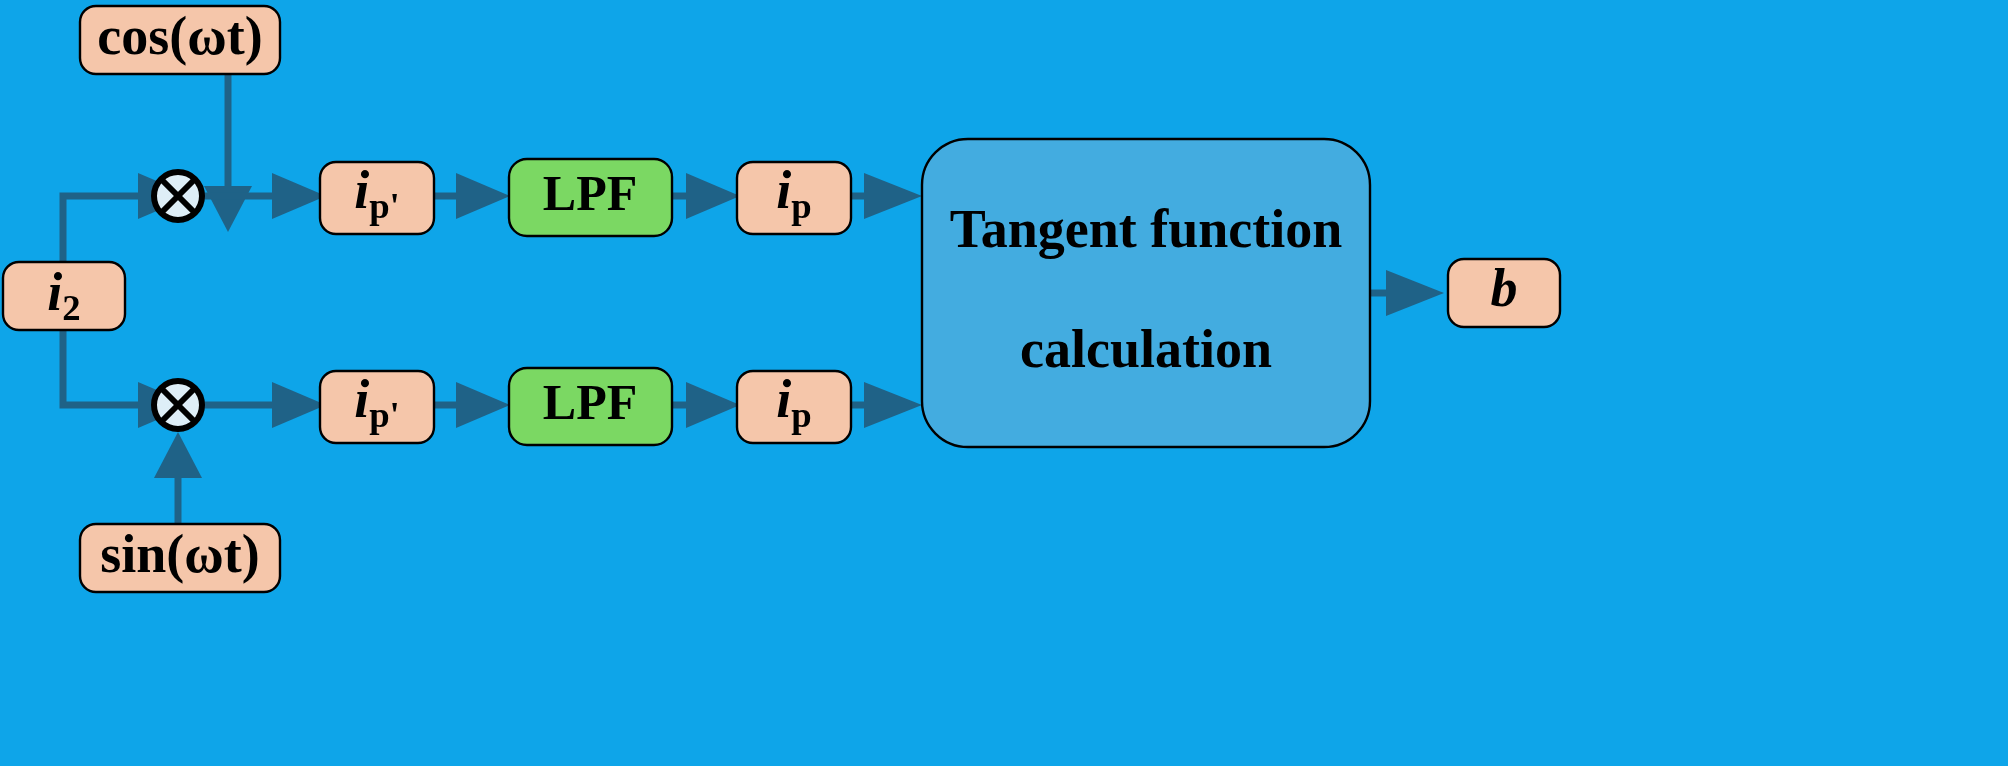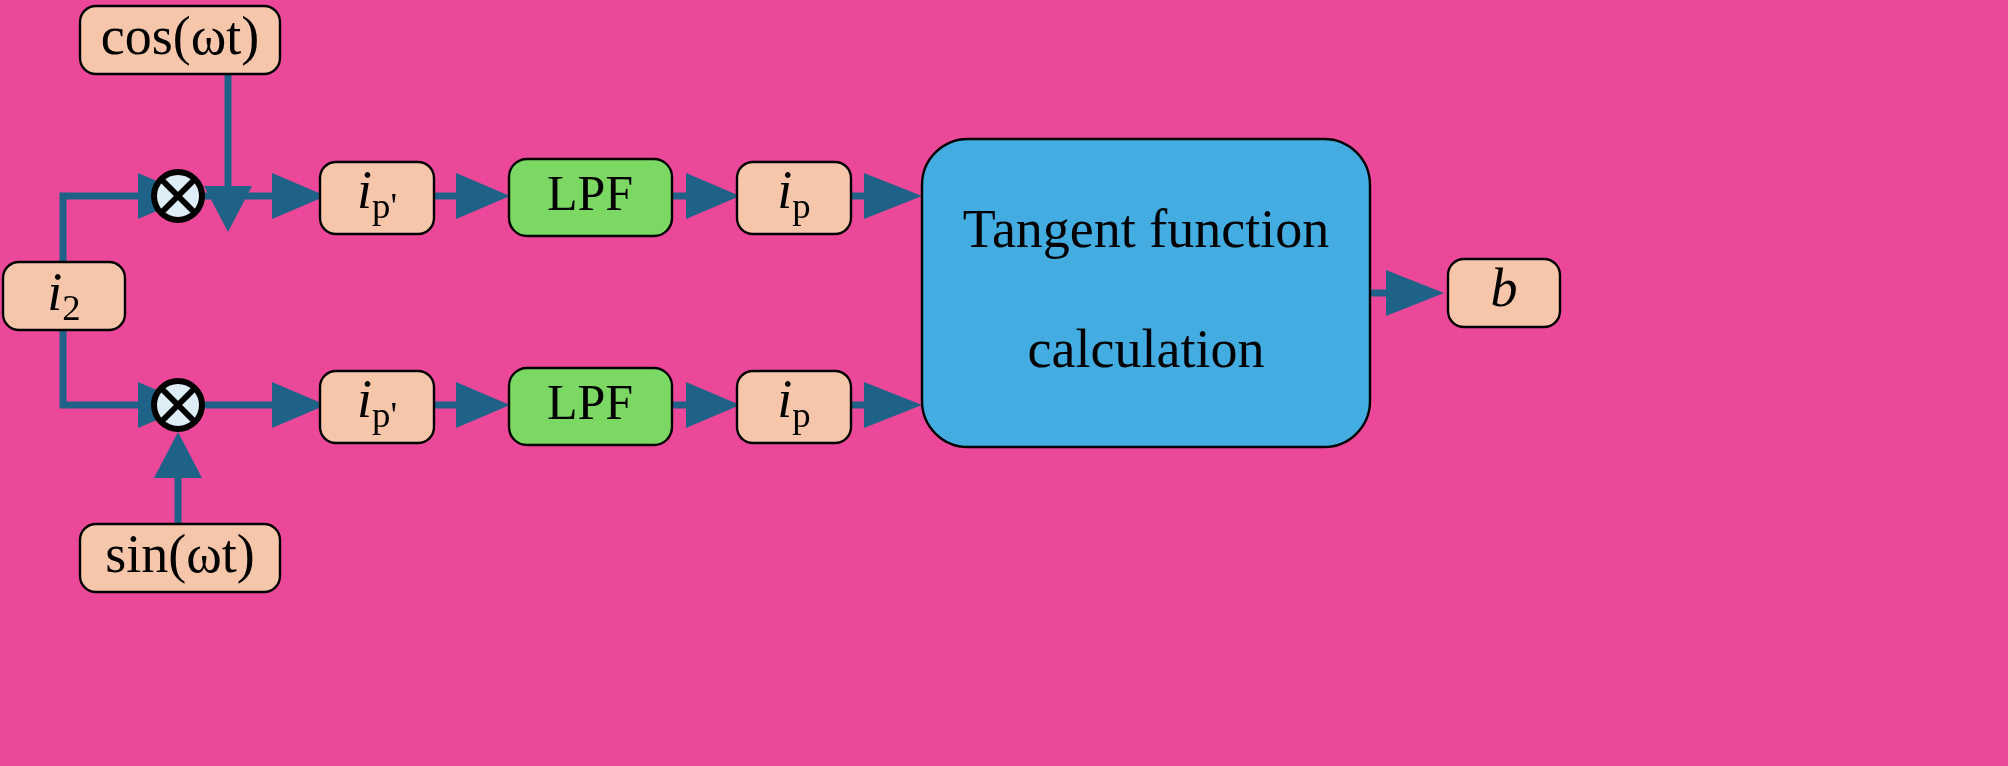--- a/index.html
+++ b/index.html
@@ -10,21 +10,22 @@
   body {
     width: 2008px;
     height: 766px;
     overflow: hidden;
     font-family: "Liberation Serif", "DejaVu Serif", serif;
   }
   #diagram-root {
     position: relative;
     width: 2008px;
     height: 766px;
-    background: #ec4899;
+    background: #0ea5e9;
+    font-weight: bold;
   }
   svg#diagram-svg {
     display: block;
     width: 2008px;
     height: 766px;
   }
   .box-shape {
     stroke: #000000;
     stroke-width: 2.4;
   }

